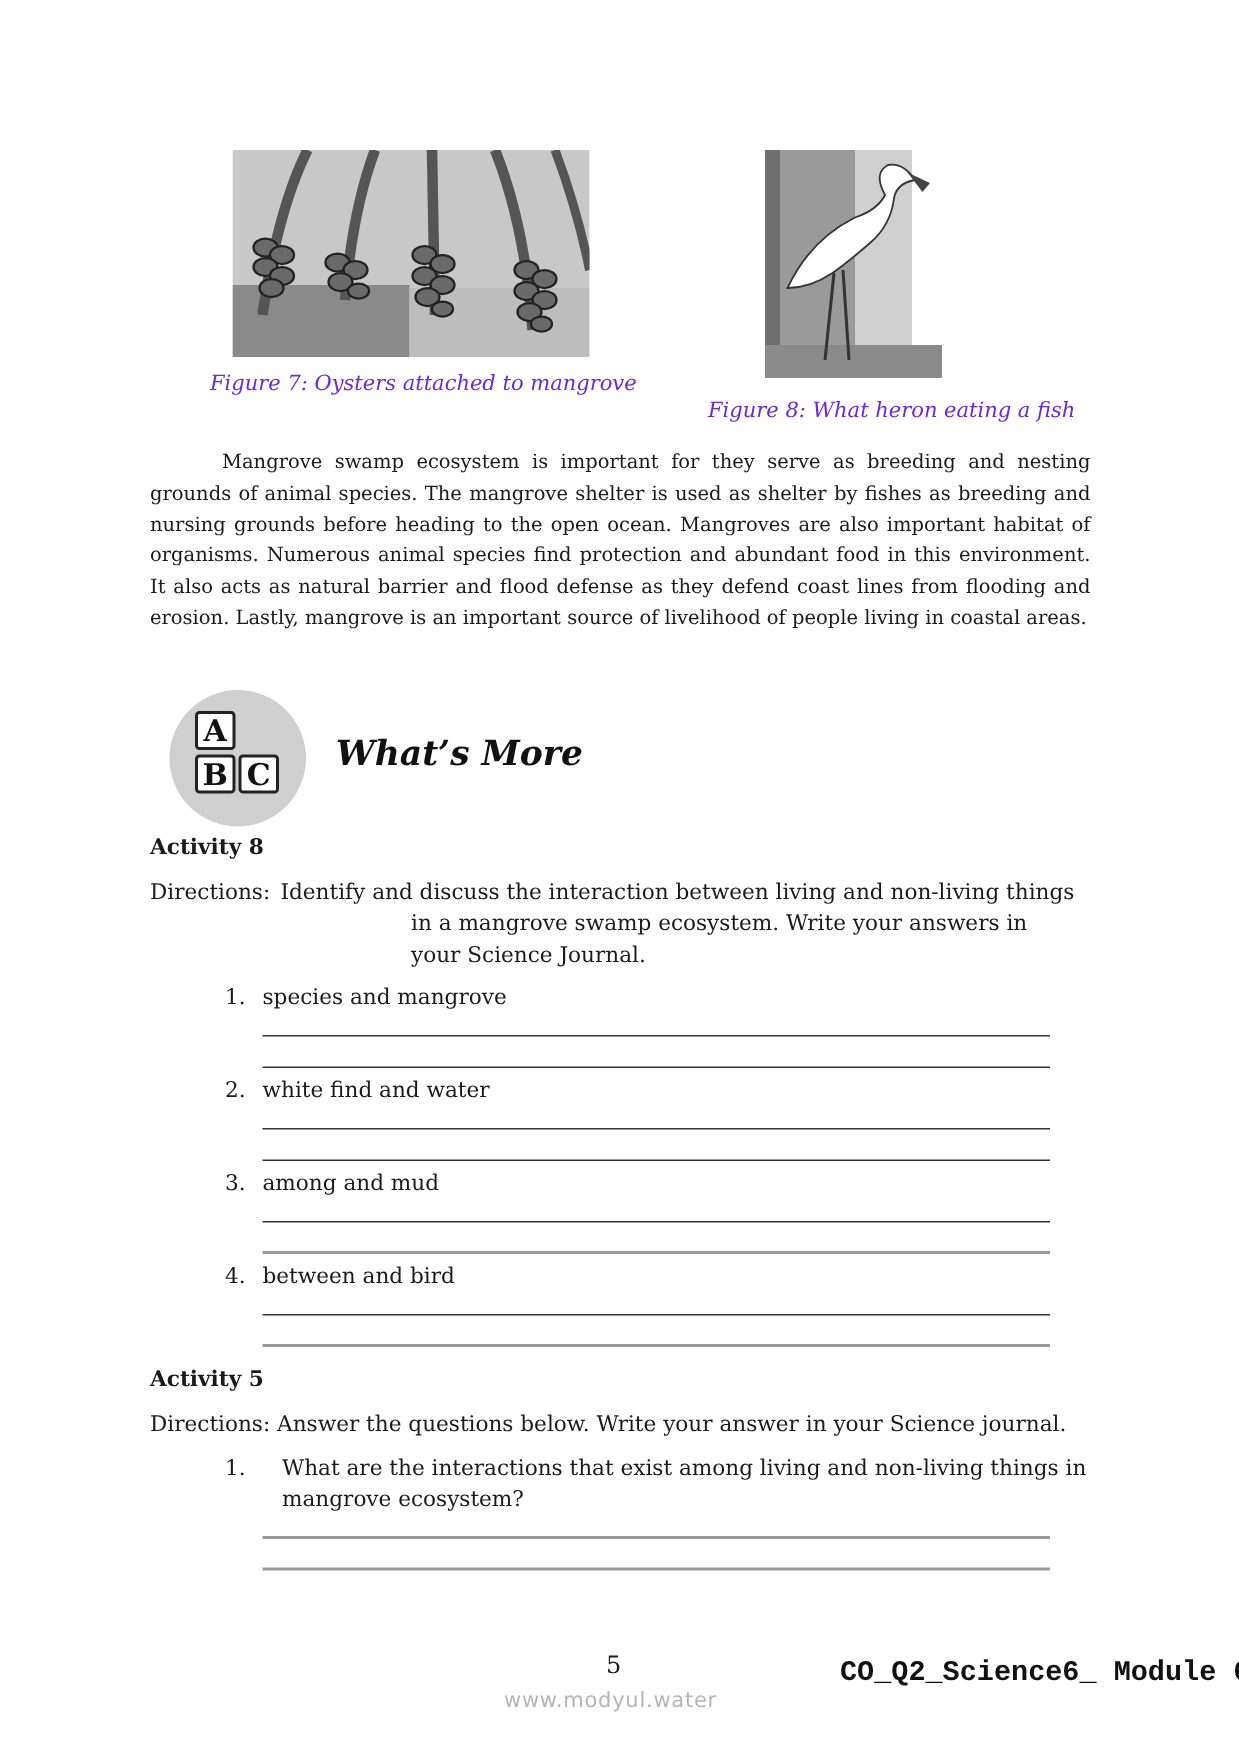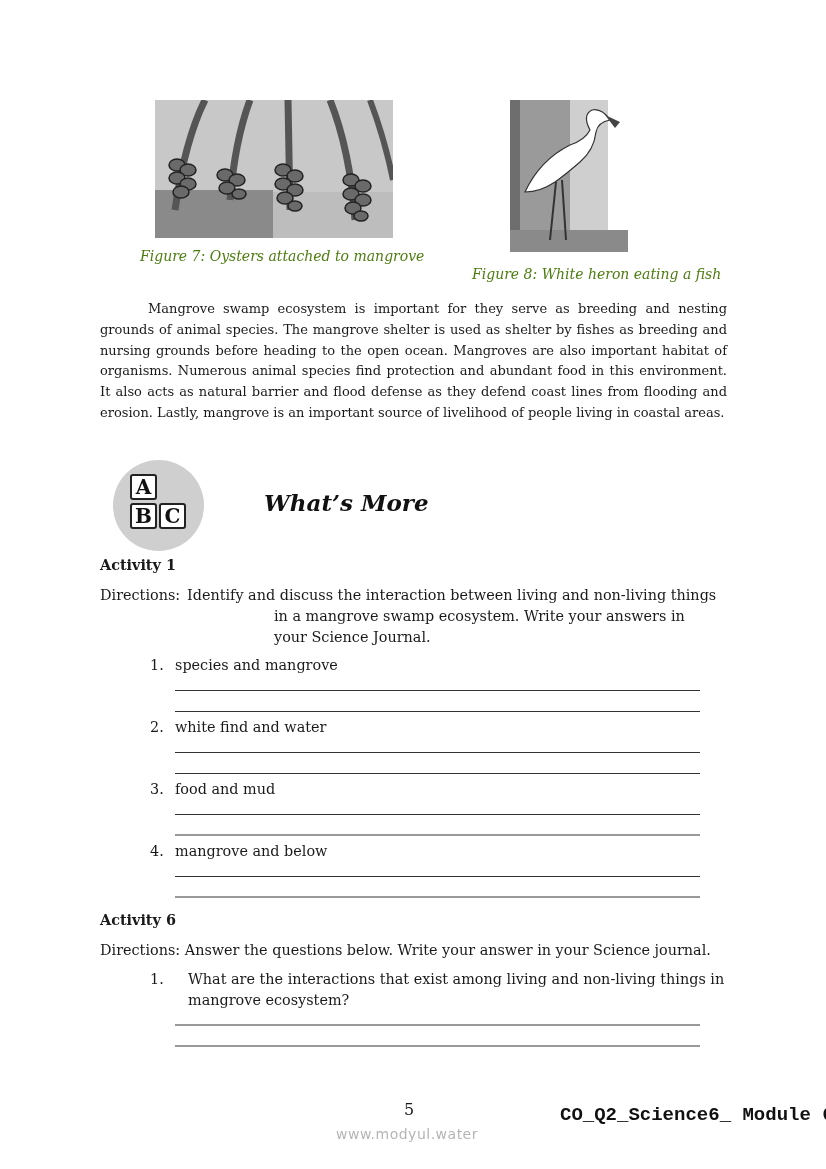--- a/index.html
+++ b/index.html
@@ -2,32 +2,32 @@
 <html><head>
 <meta charset="utf-8">
 <style>
   * { box-sizing: border-box; margin: 0; padding: 0; }
   html, body { width: 826px; height: 1169px; background: #ffffff; overflow: hidden; }
   body { position: relative; font-family: "DejaVu Serif", "Liberation Serif", serif; color: #1a1a1a; }
 
   .fig { position: absolute; }
   #fig7-img { left: 155px; top: 100px; width: 238px; height: 138px; }
   #fig8-img { left: 510px; top: 100px; width: 136px; height: 152px; }
-  .caption { position: absolute; font-style: italic; font-size: 14px; color: #4d7c0f; white-space: nowrap; }
+  .caption { position: absolute; font-style: italic; font-size: 14px; color: #6d28d9; white-space: nowrap; }
   #fig7-cap { left: 140px; top: 248px; }
   #fig8-cap { left: 472px; top: 266px; }
 
   .para { position: absolute; left: 100px; top: 299px; width: 627px; font-size: 13px; line-height: 20.8px; text-align: justify; text-indent: 48px; }
 
   .abc-icon { position: absolute; left: 113px; top: 460px; width: 91px; height: 91px; border-radius: 50%; background: #cfcfcf; }
   .block { position: absolute; width: 27px; height: 26px; border: 2px solid #222; border-radius: 3px; background: #fff; font-family: "DejaVu Serif", serif; font-weight: bold; font-size: 20px; line-height: 22px; text-align: center; color: #111; }
   #block-a { left: 17px; top: 14px; }
   #block-b { left: 17px; top: 43px; }
   #block-c { left: 46px; top: 43px; }
-  .section-title { position: absolute; left: 224px; top: 489px; font-family: "DejaVu Serif", serif; font-weight: bold; font-style: italic; font-size: 23px; color: #111; white-space: nowrap; margin-left: 40px; }
+  .section-title { position: absolute; left: 224px; top: 489px; font-family: "DejaVu Serif", serif; font-weight: bold; font-style: italic; font-size: 23px; color: #111; white-space: nowrap; }
 
   .activity-title { position: absolute; left: 100px; font-weight: bold; font-size: 14.4px; white-space: nowrap; }
   #act1-title { top: 556px; }
   #act2-title { top: 911px; }
 
   .directions { position: absolute; left: 100px; font-size: 14.4px; line-height: 21px; }
   .directions .dlabel { float: left; }
   #dir1 { top: 585px; width: 620px; }
   #dir1 .dtext { margin-left: 87px; text-indent: -87px; padding-left: 87px; display: block; }
   #dir2 { top: 940px; width: 640px; white-space: nowrap; }
@@ -91,32 +91,32 @@
     <rect x="0" y="0" width="136" height="152" fill="#ffffff"></rect>
     <rect x="0" y="0" width="10" height="140" fill="#6e6e6e"></rect>
     <rect x="10" y="0" width="50" height="130" fill="#9a9a9a"></rect>
     <rect x="60" y="0" width="38" height="130" fill="#cfcfcf"></rect>
     <rect x="0" y="130" width="118" height="22" fill="#8a8a8a"></rect>
     <path d="M15 92 Q30 60 60 45 Q75 40 80 30 Q72 15 82 10 Q92 8 100 20 Q88 22 86 32 Q84 50 70 62 Q55 75 45 82 Q30 92 15 92 Z" fill="#ffffff" stroke="#333" stroke-width="1.2"></path>
     <path d="M95 15 L110 22 L105 28 Z" fill="#444"></path>
     <path d="M46 82 L40 140 M52 80 L56 140" stroke="#333" stroke-width="2" fill="none"></path>
   </svg>
 </div>
-<div class="caption" id="fig8-cap">Figure 8: White heron eating a fish</div>
+<div class="caption" id="fig8-cap">Figure 8: What heron eating a fish</div>
 
 <p class="para">Mangrove swamp ecosystem is important for they serve as breeding and nesting grounds of animal species. The mangrove shelter is used as shelter by fishes as breeding and nursing grounds before heading to the open ocean. Mangroves are also important habitat of organisms. Numerous animal species find protection and abundant food in this environment. It also acts as natural barrier and flood defense as they defend coast lines from flooding and erosion. Lastly, mangrove is an important source of livelihood of people living in coastal areas.</p>
 
 <div class="abc-icon">
   <div class="block" id="block-a">A</div>
   <div class="block" id="block-b">B</div>
   <div class="block" id="block-c">C</div>
 </div>
 <h2 class="section-title">What’s More</h2>
 
-<div class="activity-title" id="act1-title">Activity 1</div>
+<div class="activity-title" id="act1-title">Activity 8</div>
 <div class="directions" id="dir1">
   <span class="dlabel">Directions:</span>
   <span class="dtext" style="display:block;margin-left:87px;">Identify and discuss the interaction between living and non-living things in a mangrove swamp ecosystem. Write your answers in your Science Journal.</span>
 </div>
 
 <div class="item" id="item1">
   <span class="num">1.</span>
   <span class="txt">species and mangrove</span>
 </div>
 <div class="line" style="top:690px"></div>
@@ -124,33 +124,33 @@
 
 <div class="item" id="item2">
   <span class="num">2.</span>
   <span class="txt">white find and water</span>
 </div>
 <div class="line" style="top:752px"></div>
 <div class="line" style="top:773px"></div>
 
 <div class="item" id="item3">
   <span class="num">3.</span>
-  <span class="txt">food and mud</span>
+  <span class="txt">among and mud</span>
 </div>
 <div class="line" style="top:814px"></div>
 <div class="line gray" style="top:834px"></div>
 
 <div class="item" id="item4">
   <span class="num">4.</span>
-  <span class="txt">mangrove and below</span>
+  <span class="txt">between and bird</span>
 </div>
 <div class="line" style="top:876px"></div>
 <div class="line gray" style="top:896px"></div>
 
-<div class="activity-title" id="act2-title">Activity 6</div>
+<div class="activity-title" id="act2-title">Activity 5</div>
 <div class="directions" id="dir2">
   <span>Directions:</span>
   <span>Answer the questions below. Write your answer in your Science journal.</span>
 </div>
 
 <div class="item" id="q1">
   <span class="num">1.</span>
   <span class="txt">What are the interactions that exist among living and non-living things in mangrove ecosystem?</span>
 </div>
 <div class="line gray" style="top:1024px"></div>

